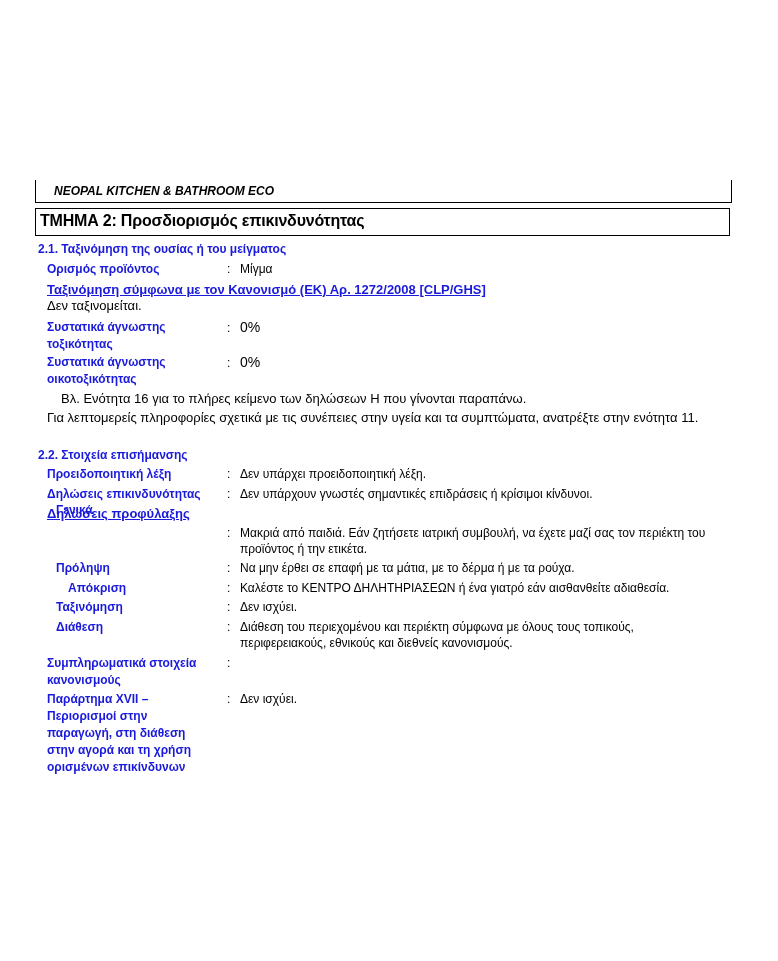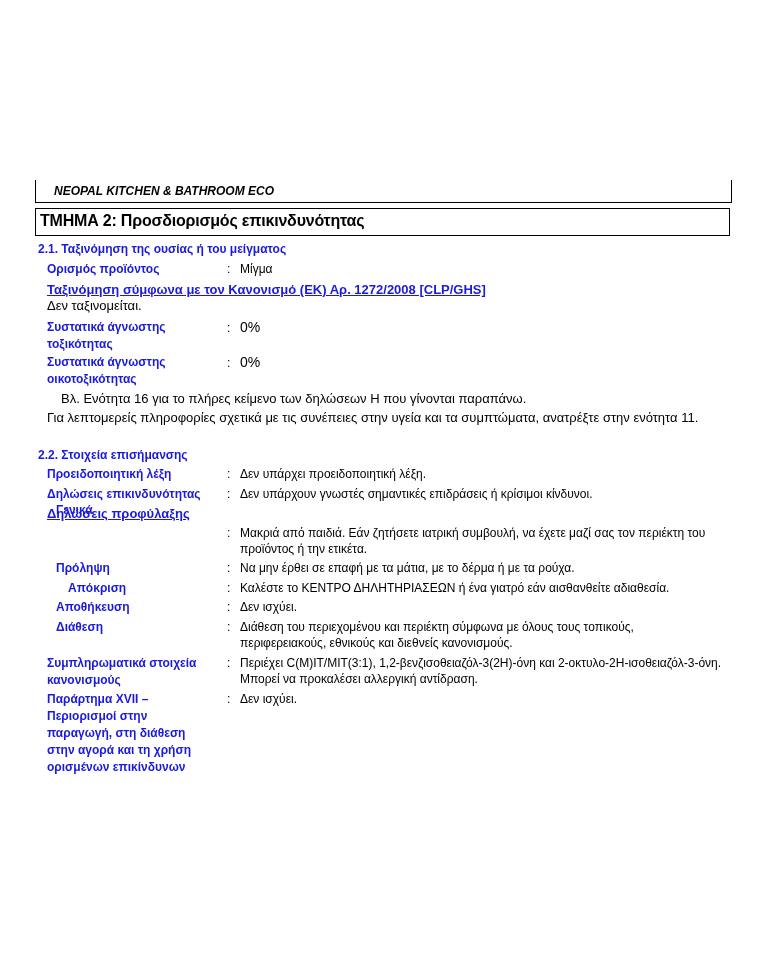--- a/index.html
+++ b/index.html
@@ -74,31 +74,30 @@
   <div class="val" style="left:240px; top:526px; width:495px;">Μακριά από παιδιά.  Εάν ζητήσετε ιατρική συμβουλή, να έχετε μαζί σας τον περιέκτη του προϊόντος ή την ετικέτα.</div>
 
   <div class="txt lbl blue" style="left:56px; top:560px;">Πρόληψη</div>
   <div class="colon" style="left:227px; top:561px;">:</div>
   <div class="val" style="left:240px; top:561px;">Να μην έρθει σε επαφή με τα μάτια, με το δέρμα ή με τα ρούχα.</div>
 
   <div class="txt lbl blue" style="left:68px; top:580px;">Απόκριση</div>
   <div class="colon" style="left:227px; top:581px;">:</div>
   <div class="val" style="left:240px; top:581px;">Καλέστε το ΚΕΝΤΡΟ ΔΗΛΗΤΗΡΙΑΣΕΩΝ ή ένα γιατρό εάν αισθανθείτε αδιαθεσία.</div>
 
-  <div class="txt lbl blue" style="left:56px; top:599px;">Αποθήκευση</div>
+  <div class="txt lbl blue" style="left:56px; top:599px;">Ταξινόμηση</div>
   <div class="colon" style="left:227px; top:600px;">:</div>
   <div class="val" style="left:240px; top:600px;">Δεν ισχύει.</div>
 
   <div class="txt lbl blue" style="left:56px; top:619px;">Διάθεση</div>
   <div class="colon" style="left:227px; top:620px;">:</div>
   <div class="val" style="left:240px; top:620px; width:440px;">Διάθεση του περιεχομένου και περιέκτη σύμφωνα με όλους τους τοπικούς, περιφερειακούς, εθνικούς και διεθνείς κανονισμούς.</div>
 
   <div class="txt lbl blue" style="left:47px; top:655px; width:175px;">Συμπληρωματικά στοιχεία κανονισμούς</div>
   <div class="colon" style="left:227px; top:656px;">:</div>
-  <div class="val" style="left:240px; top:656px; width:490px;">Περιέχει C(M)IT/MIT(3:1), 1,2-βενζισοθειαζόλ-3(2H)-όνη και 2-οκτυλο-2H-ισοθειαζόλ-3-όνη.  Μπορεί να προκαλέσει αλλεργική αντίδραση.</div>
 
   <div style="position:absolute; left:47px; top:691px; width:170px; height:87px; overflow:hidden;">
     <div class="lbl blue" style="width:165px;">Παράρτημα XVII – Περιορισμοί στην παραγωγή, στη διάθεση στην αγορά και τη χρήση ορισμένων επικίνδυνων ουσιών, μειγμάτων και</div>
   </div>
   <div class="colon" style="left:227px; top:692px;">:</div>
   <div class="val" style="left:240px; top:692px;">Δεν ισχύει.</div>
 
 </div>
 
 </body></html>

